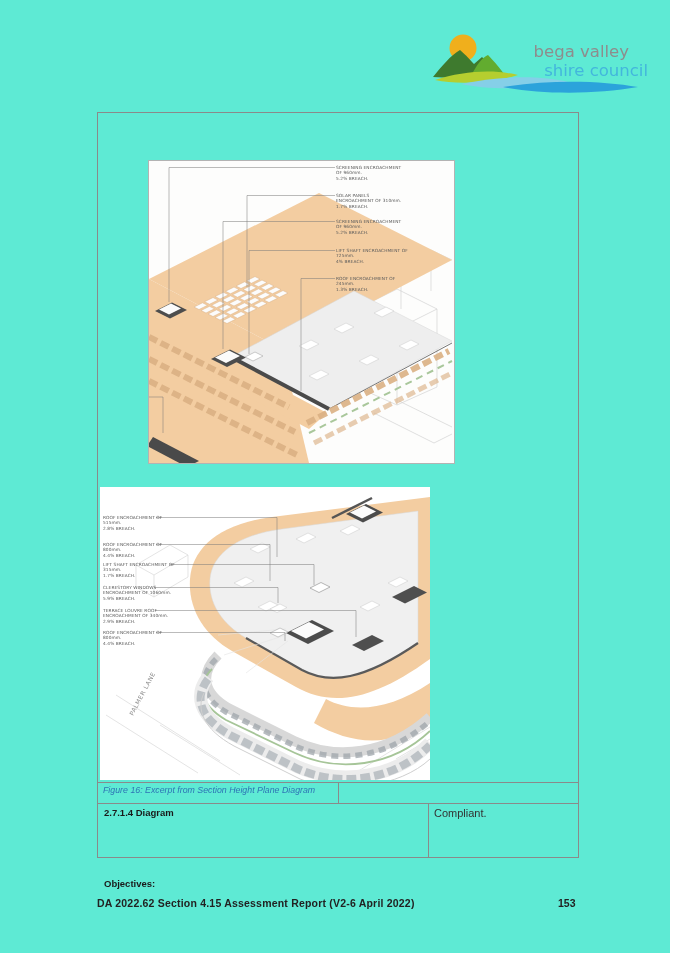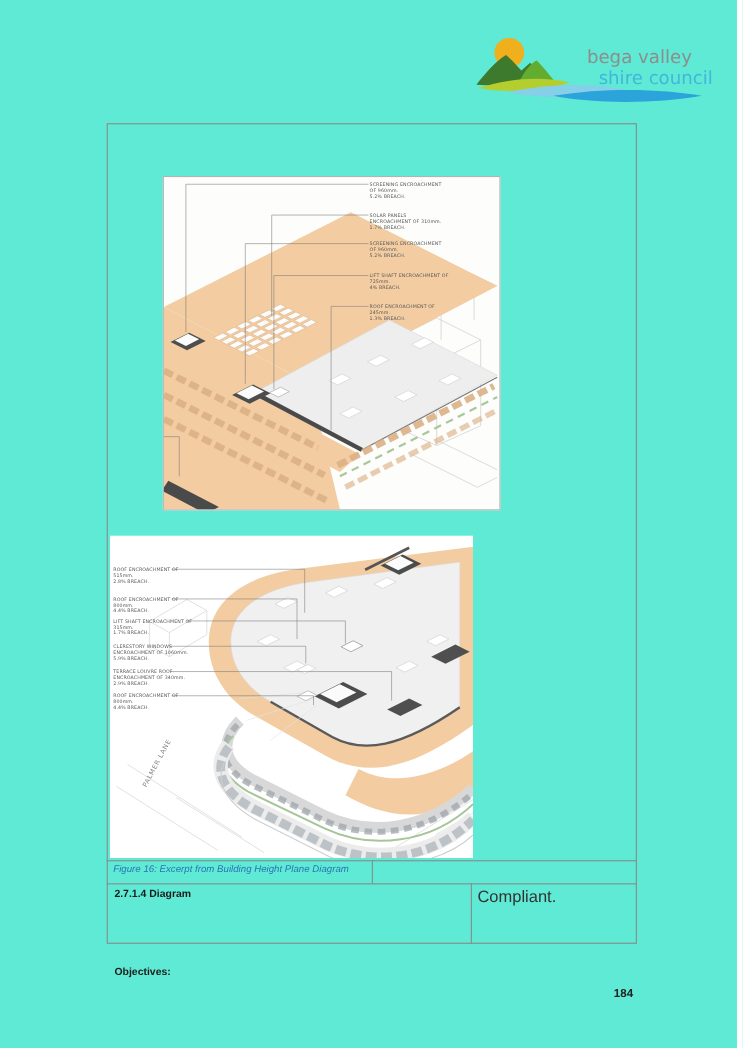--- a/index.html
+++ b/index.html
@@ -17,21 +17,21 @@
            border:1px solid #b3b3b3;background:#fdfdfc;}
   .fig-bottom{position:absolute;left:100px;top:487px;width:330px;height:293px;background:#fff;}
   svg text{font-family:"DejaVu Sans","Liberation Sans",sans-serif;}
   .anno{font-size:4.3px;fill:#5a5a5a;letter-spacing:0.1px;}
   
   .caption{position:absolute;left:103px;top:785px;width:300px;
            font-size:8.8px;font-style:italic;color:#2E74B5;}
   
   .cell-title{position:absolute;left:104px;top:807px;font-size:9.5px;font-weight:bold;color:#1a1a1a;}
   .cell-sub{position:absolute;left:104px;top:878px;font-size:9.5px;font-weight:bold;color:#1a1a1a;}
-  .cell-status{position:absolute;left:434px;top:807px;font-size:15px;color:#333;}
+  .cell-status{position:absolute;left:434px;top:807px;font-size:11px;color:#333;}
   
   .footer-left{position:absolute;left:97px;top:897px;font-size:10.5px;font-weight:bold;color:#222;letter-spacing:0.2px;}
   .footer-page{position:absolute;left:558px;top:897px;font-size:10.5px;font-weight:bold;color:#222;}
 </style>
 </head>
 <body>
 
 <div class="page">
 
   <svg class="logo" viewBox="0 0 215 64">
@@ -209,21 +209,22 @@
     <g id="bot-labels" class="anno">
         <text><tspan x="3" y="32">ROOF ENCROACHMENT OF</tspan><tspan x="3" y="37.4">515mm.</tspan><tspan x="3" y="42.8">2.8% BREACH.</tspan></text>
         <text><tspan x="3" y="59">ROOF ENCROACHMENT OF</tspan><tspan x="3" y="64.4">800mm.</tspan><tspan x="3" y="69.8">4.4% BREACH.</tspan></text>
         <text><tspan x="3" y="79">LIFT SHAFT ENCROACHMENT OF</tspan><tspan x="3" y="84.4">315mm.</tspan><tspan x="3" y="89.8">1.7% BREACH.</tspan></text>
         <text><tspan x="3" y="102">CLERESTORY WINDOWS</tspan><tspan x="3" y="107.4">ENCROACHMENT OF 1060mm.</tspan><tspan x="3" y="112.8">5.9% BREACH.</tspan></text>
         <text><tspan x="3" y="125">TERRACE LOUVRE ROOF</tspan><tspan x="3" y="130.4">ENCROACHMENT OF 340mm.</tspan><tspan x="3" y="135.8">2.9% BREACH.</tspan></text>
         <text><tspan x="3" y="147">ROOF ENCROACHMENT OF</tspan><tspan x="3" y="152.4">800mm.</tspan><tspan x="3" y="157.8">4.4% BREACH.</tspan></text>
       </g>
   </svg>
 
-  <div class="caption">Figure 16: Excerpt from Building Height Plane Diagram</div>
+  <div class="caption">Figure 16: Excerpt from Section Height Plane Diagram</div>
 
   <div class="cell-title">2.7.1.4 Diagram</div>
   <div class="cell-sub">Objectives:</div>
   <div class="cell-status">Compliant.</div>
 
-  <div class="footer-page">184</div>
+  <div class="footer-left">DA 2022.62 Section 4.15 Assessment Report (V2-6 April 2022)</div>
+  <div class="footer-page">153</div>
 
 </div>
 
 </body></html>

